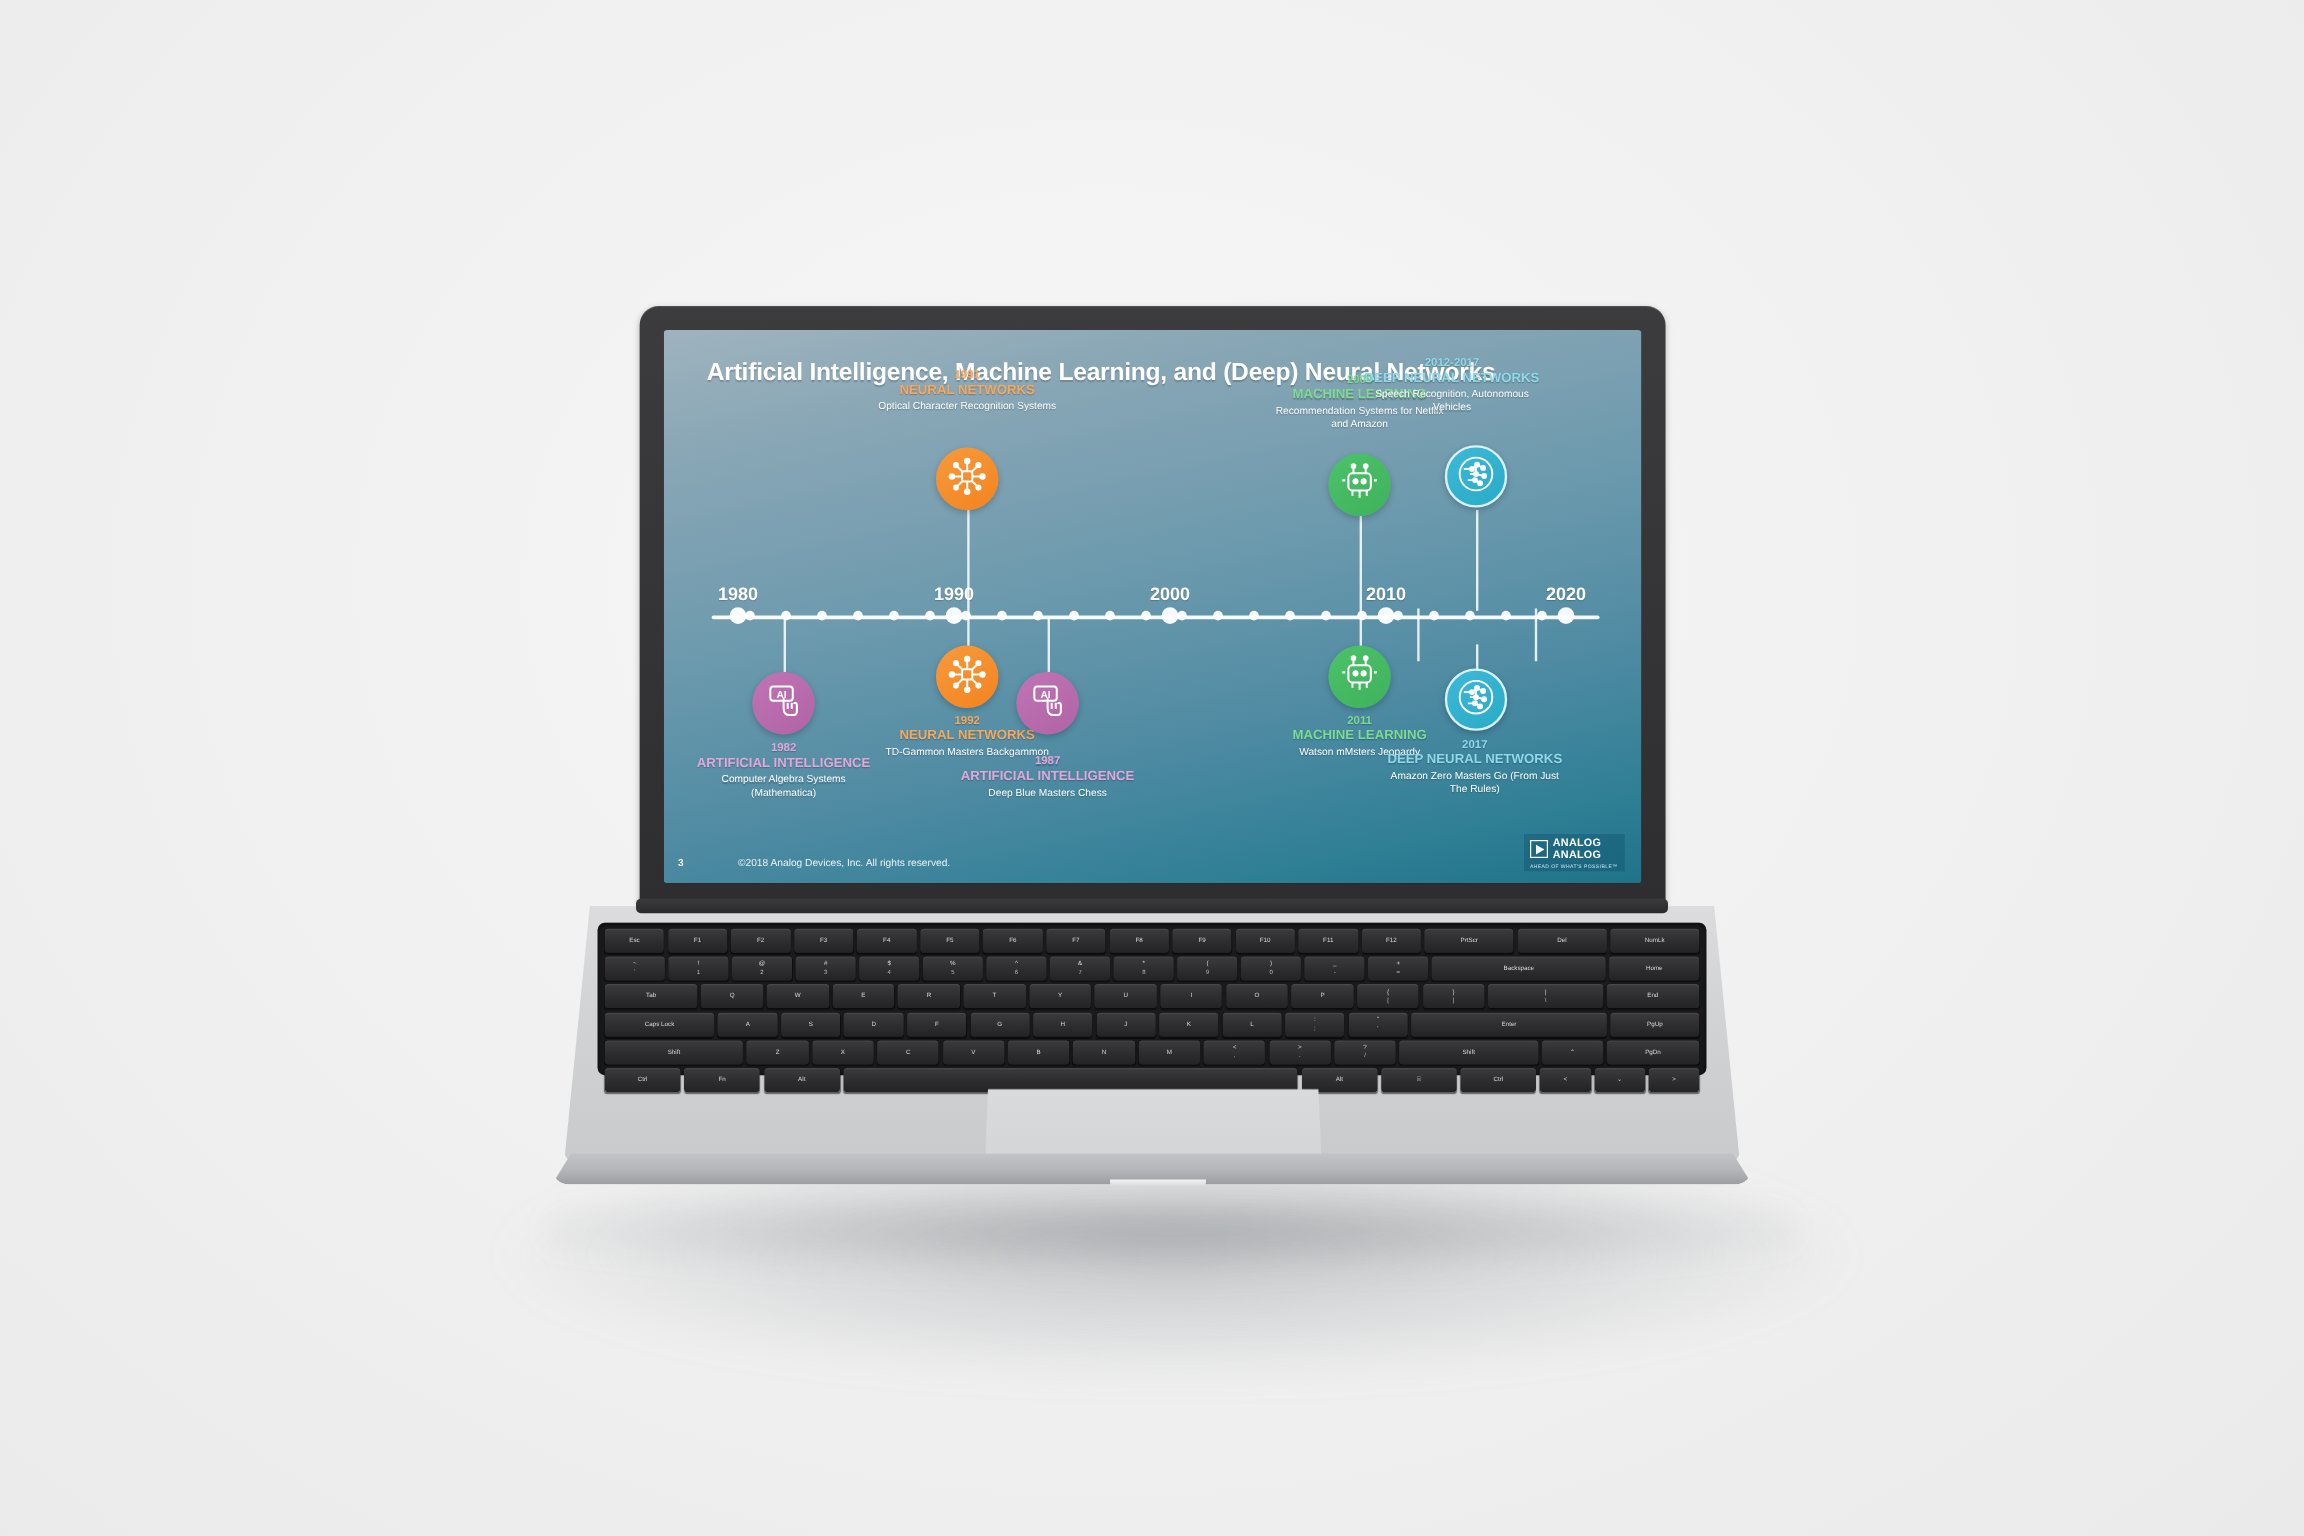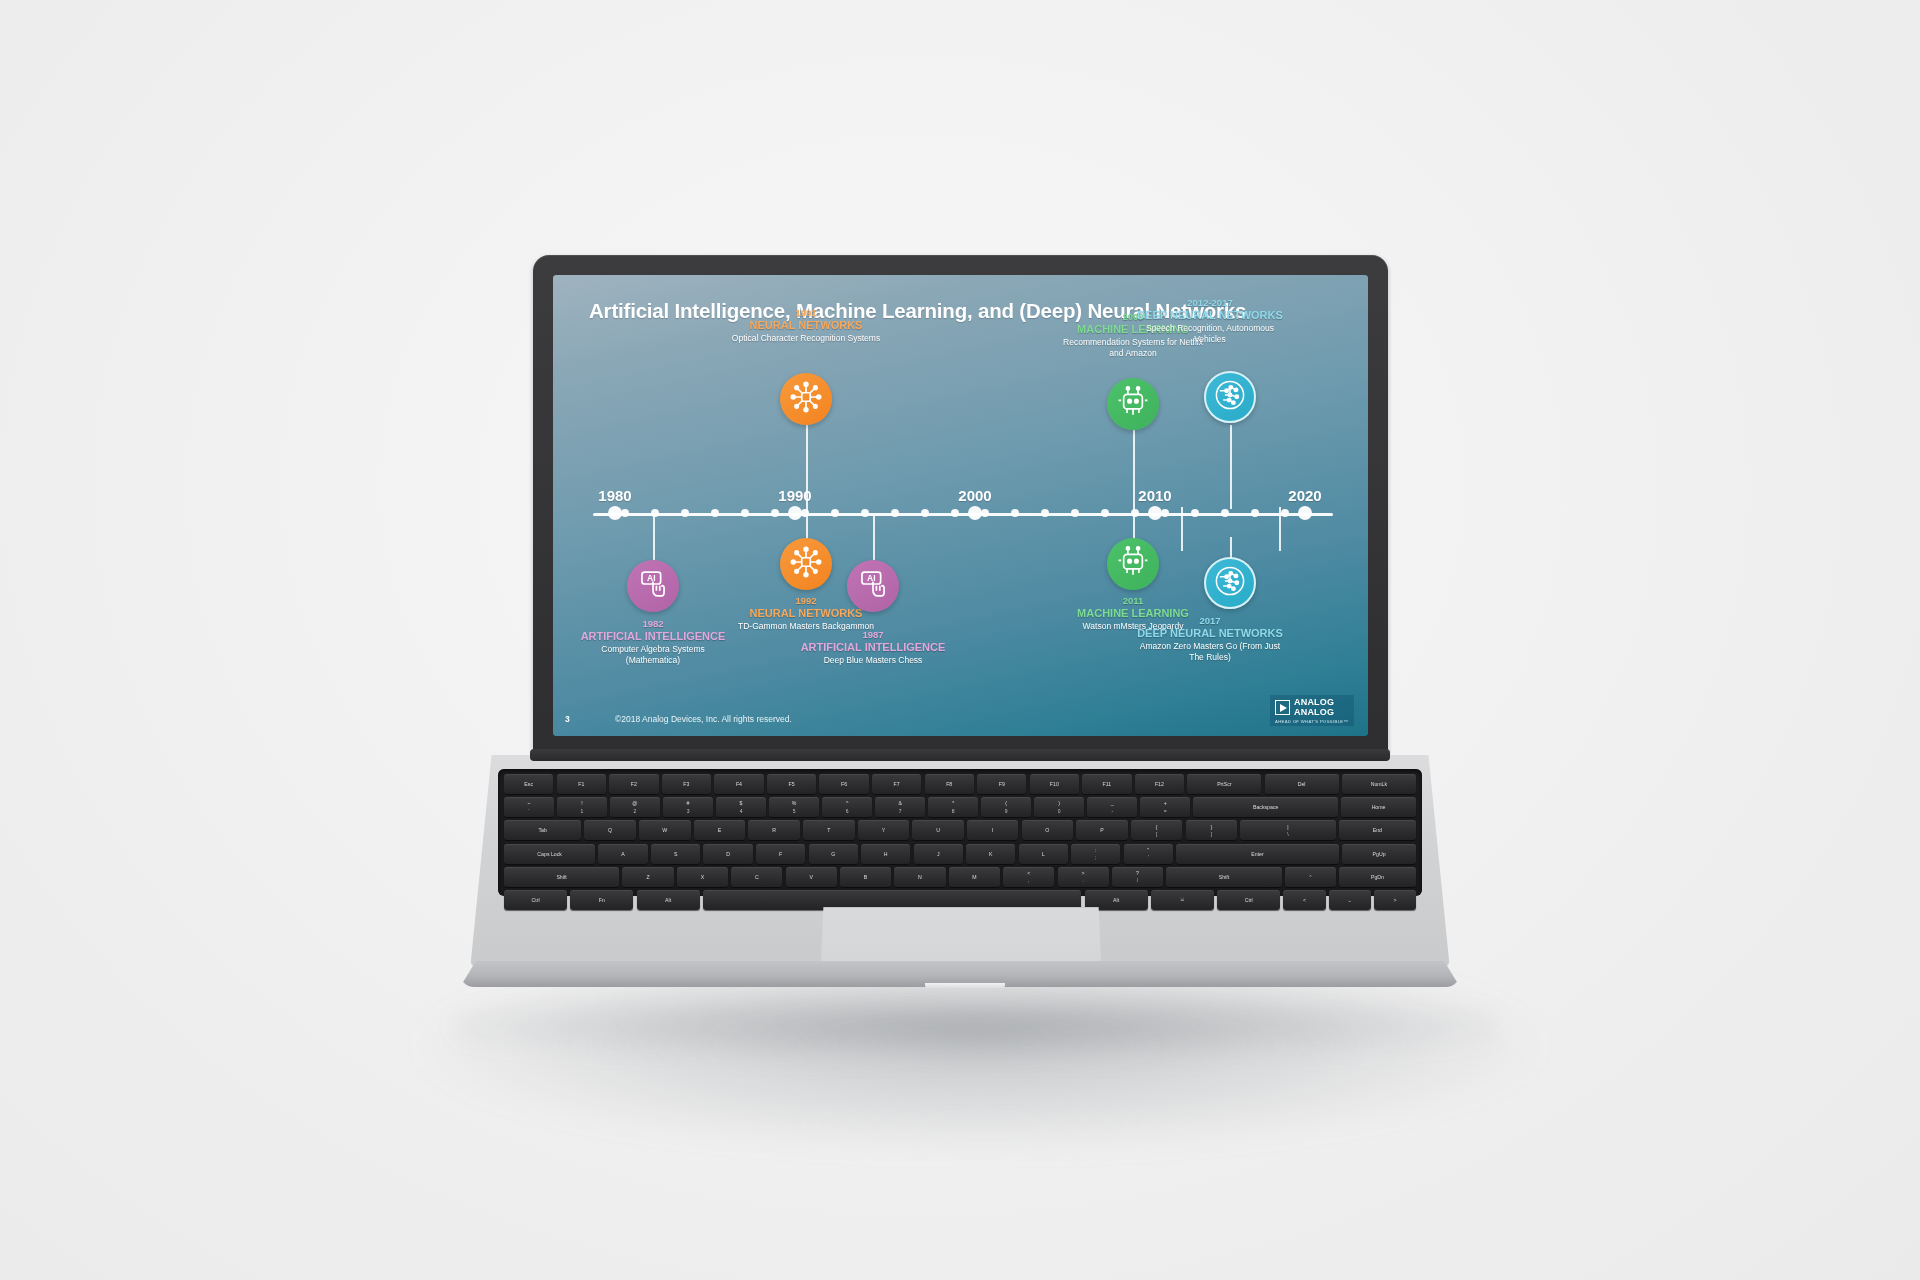--- a/index.html
+++ b/index.html
@@ -393,21 +393,21 @@
                 <circle cx="16" cy="15" r="2" fill="#fff"></circle>
                   <circle cx="21" cy="11" r="2" fill="#fff"></circle>
                 <circle cx="27" cy="14" r="2" fill="#fff"></circle>
                   <circle cx="20" cy="20" r="2" fill="#fff"></circle>
                 <circle cx="28" cy="22" r="2" fill="#fff"></circle>
                   <circle cx="19" cy="26" r="2" fill="#fff"></circle>
                 <circle cx="24" cy="29" r="2" fill="#fff"></circle>
               </svg>
             </span>
           </div>
-          <div class="evt" style="left:657px; top:340px;">
+          <div class="evt" style="left:676px; top:340px;">
             <div class="yr c-cyan">2017</div>
             <div class="cat c-cyan">DEEP NEURAL NETWORKS</div>
             <div class="desc">Amazon Zero Masters Go (From Just The Rules)</div>
           </div>
 
           <div class="slide-footer-num">3</div>
           <div class="slide-copy">©2018 Analog Devices, Inc. All rights reserved.</div>
           <div class="ad-logo">
             <div class="ad-top">
               <span class="ad-tri-box">

